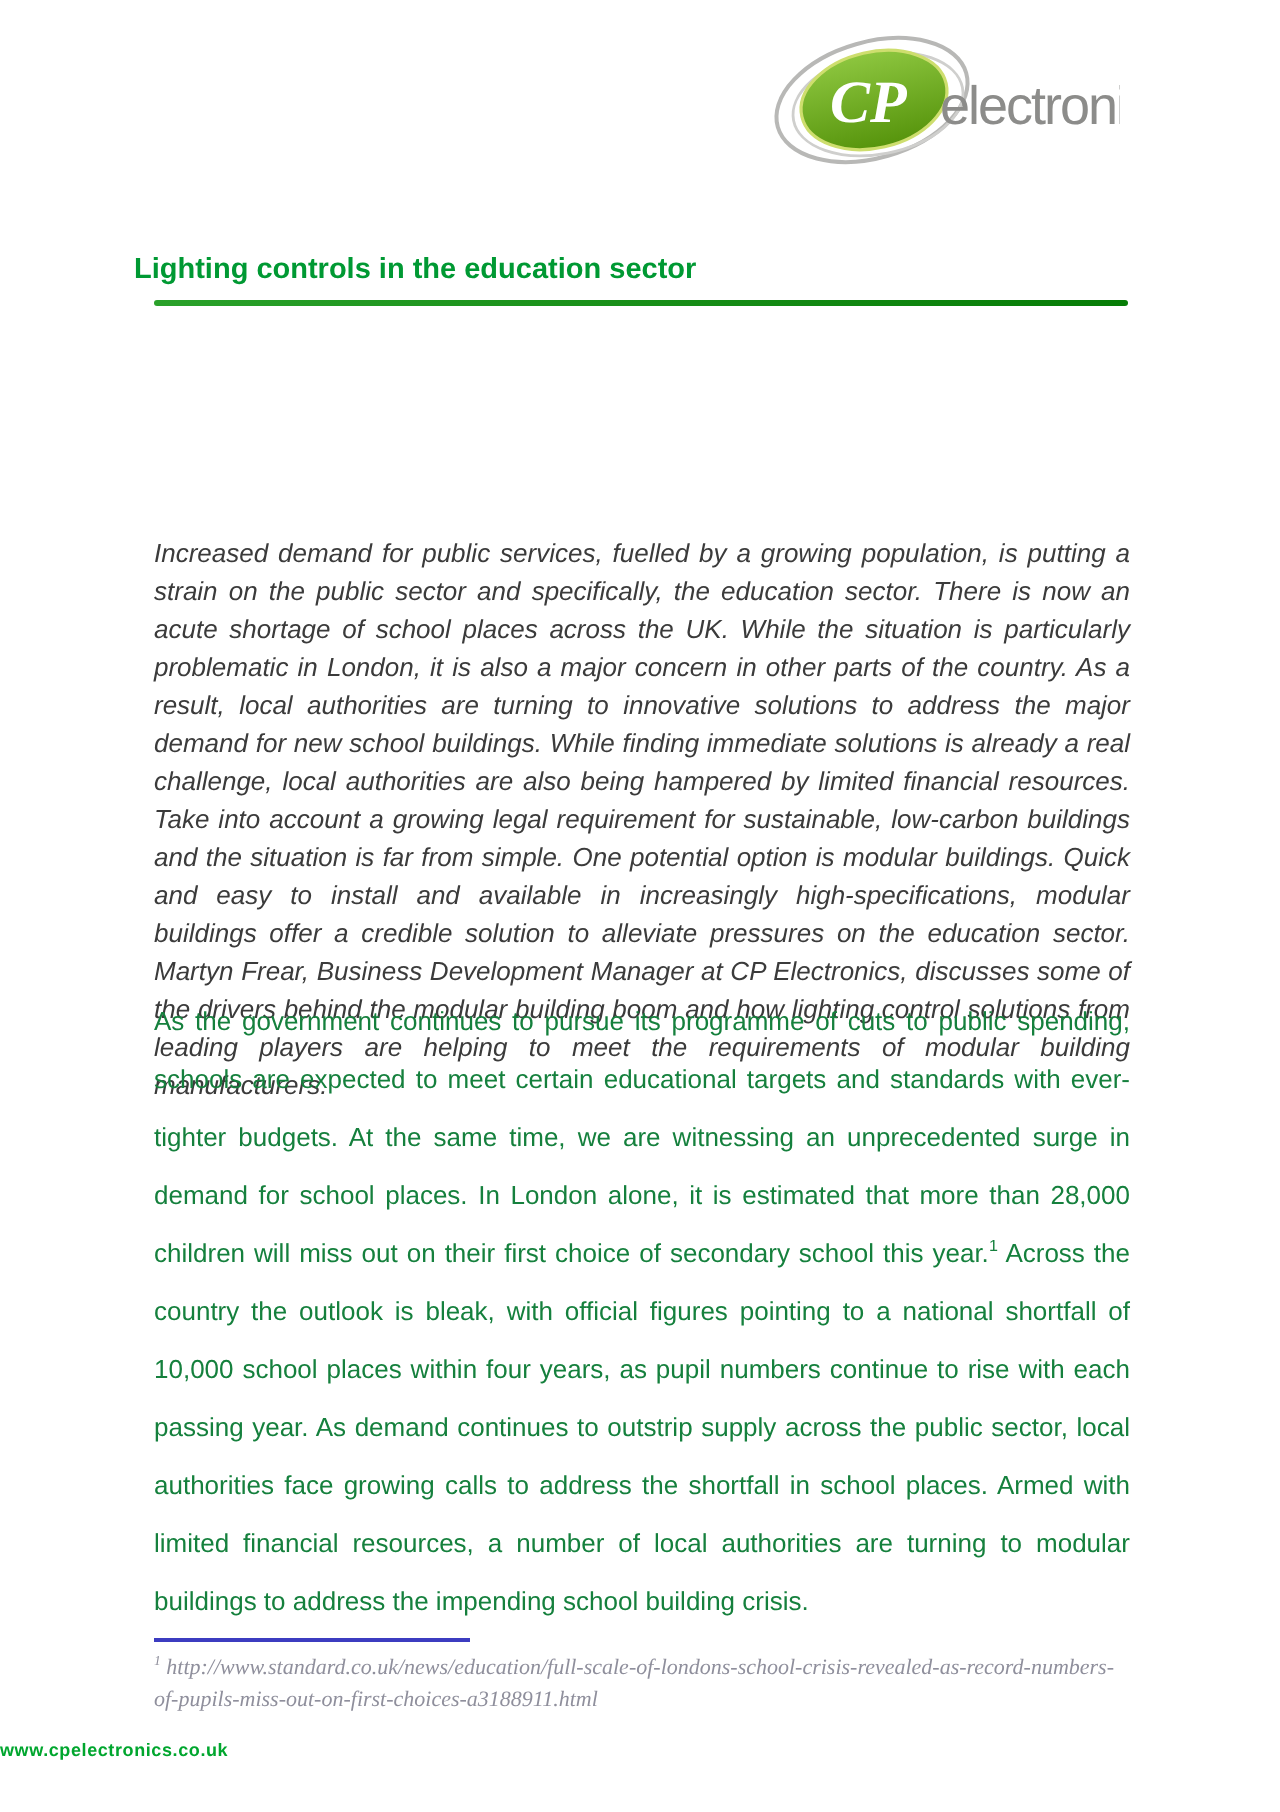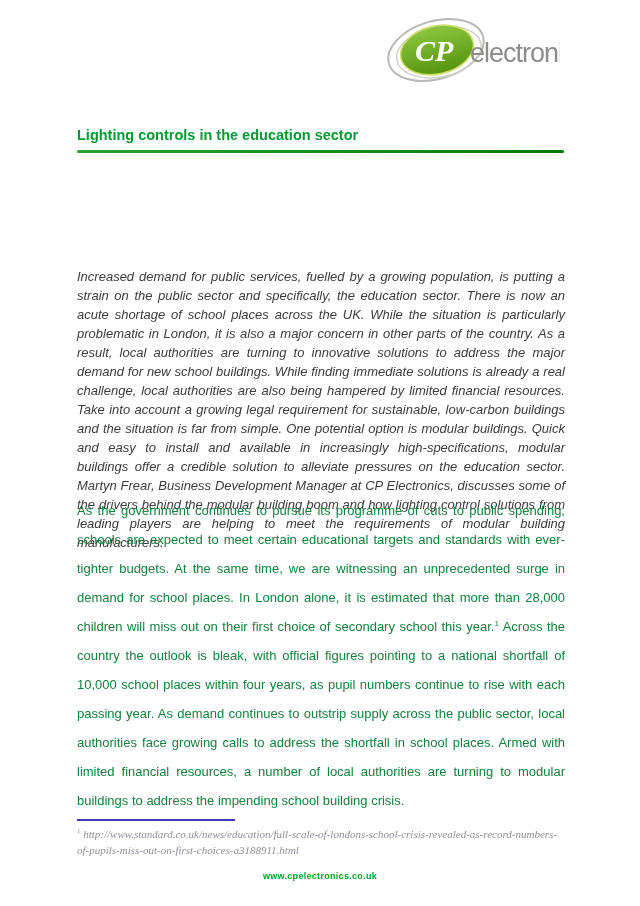--- a/index.html
+++ b/index.html
@@ -12,21 +12,21 @@
   .page {
     position: relative;
     width: 640px; height: 906px;
     background: #ffffff;
     overflow: hidden;
     padding-left: 32px;
   }
   .logo-row { position: absolute; top: 10px; right: 80px; width: 176px; height: 78px; }
   .logo-row svg { width: 176px; height: 78px; display: block; }
   .title {
-    position: absolute; top: 127px; left: 77px; width: 488px;
+    position: absolute; top: 127px; left: 67px; width: 488px;
     font-size: 14.5px; font-weight: bold; color: #009933;
   }
   .rule {
     position: absolute; top: 150px; left: 77px; width: 487px; height: 3px;
     background: linear-gradient(90deg, #2aa12a, #067c06);
     border-radius: 2px;
   }
   .subtitle {
     position: absolute; top: 181px; left: 77px; width: 488px;
     font-size: 13px; font-weight: bold; color: #2d2d2d;
@@ -43,21 +43,21 @@
   }
   .bodytext sup, .footnote sup { font-size: 0.62em; vertical-align: super; line-height: 0; }
   .footnote-area { position: absolute; top: 819px; left: 77px; width: 488px; }
   .footnote-rule { width: 158px; height: 2px; background: #3c3cc0; margin-bottom: 6px; }
   .footnote {
     font-family: "Liberation Serif", serif; font-style: italic;
     font-size: 11px; line-height: 15.5px; color: #8f8f9c;
     overflow-wrap: anywhere;
   }
   .fn-url { color: #8f8f9c; }
-  .page-footer { position: absolute; top: 865px; left: 0; width: 640px; text-align: center; }
+  .page-footer { position: absolute; top: 865px; left: 0; width: 640px; }
   .footer-link {
     font-size: 9px; font-weight: bold; color: #00a62e; letter-spacing: 0.3px;
   }
 </style>
 </head>
 <body>
 
 <div class="page">
 
   <header class="logo-row">

